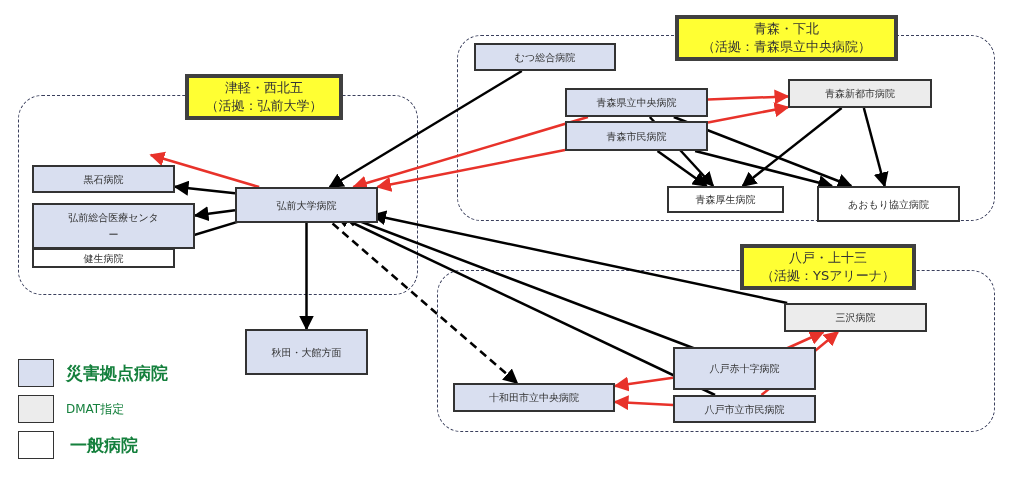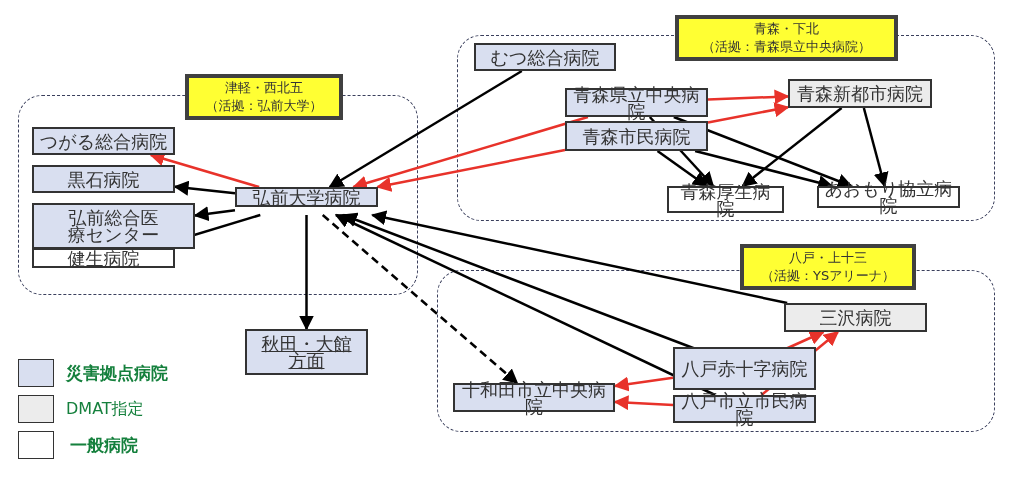--- a/index.html
+++ b/index.html
@@ -2,21 +2,21 @@
 <html><head>
 <meta charset="utf-8">
 <style>
   html, body { margin:0; padding:0; background:#ffffff; }
   body { width:1024px; height:480px; position:relative; overflow:hidden;
          font-family:"DejaVu Sans", "Liberation Sans", sans-serif; }
   #diagram { position:absolute; left:0; top:0; width:1024px; height:480px; }
   .region { position:absolute; border:1.5px dashed #3a3f5c; border-radius:24px; box-sizing:border-box; }
   .node { position:absolute; box-sizing:border-box; border:2px solid #333; display:flex;
           align-items:center; justify-content:center; text-align:center;
-          font-size:18px; color:#333; line-height:17px; padding:0 4px; }
+          font-size:10px; color:#333; line-height:17px; padding:0 4px; }
   .node.disaster { background:#d9dff0; }
   .node.dmat { background:#ececec; }
   .node.general { background:#ffffff; }
   .label { position:absolute; box-sizing:border-box; border:4px solid #404040; background:#ffff33;
            display:flex; flex-direction:column; align-items:center; justify-content:center;
            font-size:13px; color:#333; line-height:18px; }
   .legend-item { position:absolute; left:18px; display:flex; align-items:center; }
   .swatch { width:36px; height:28px; box-sizing:border-box; border:1.5px solid #333; }
   .legend-text { margin-left:12px; font-size:17px; font-weight:bold; color:#15803d; }
   svg { position:absolute; left:0; top:0; }
@@ -71,54 +71,51 @@
   </div>
   <div class="label" style="left:675px;top:15px;width:223px;height:46px;">
     <span>青森・下北</span>
     <span>（活拠：青森県立中央病院）</span>
   </div>
   <div class="label" style="left:740px;top:244px;width:176px;height:46px;">
     <span>八戸・上十三</span>
     <span>（活拠：YSアリーナ）</span>
   </div>
 
-  <div class="node disaster" id="n-tsugaru_sogo" style="left:32px;top:127px;width:143px;height:28px;">
-      <span>つがる総合病院</span>
-    </div>
   <div class="node disaster" id="n-kuroishi" style="left:32px;top:165px;width:143px;height:28px;">
       <span>黒石病院</span>
     </div>
   <div class="node disaster" id="n-hirosaki_sogo" style="left:32px;top:203px;width:163px;height:46px;padding:0 32px;">
       <span>弘前総合医療センター</span>
     </div>
   <div class="node general" id="n-kensei" style="left:32px;top:248px;width:143px;height:20px;text-align:center;">
       <span>健生病院</span>
     </div>
-  <div class="node disaster" id="n-hirosaki_univ" style="left:235px;top:187px;width:143px;height:20px;">
+  <div class="node disaster" id="n-hirosaki_univ" style="left:235px;top:187px;width:143px;height:36px;">
       <span>弘前大学病院</span>
     </div>
-  <div class="node disaster" id="n-akita_odate" style="left:245px;top:329px;width:123px;height:46px;padding:0 12px;text-decoration:underline;">
+  <div class="node disaster" id="n-akita_odate" style="left:245px;top:329px;width:123px;height:46px;padding:0 12px;">
       <span>秋田・大館方面</span>
     </div>
   <div class="node disaster" id="n-mutsu" style="left:474px;top:43px;width:142px;height:28px;">
       <span>むつ総合病院</span>
     </div>
   <div class="node disaster" id="n-aomori_kenritsu" style="left:565px;top:88px;width:143px;height:29px;">
       <span>青森県立中央病院</span>
     </div>
   <div class="node disaster" id="n-aomori_shimin" style="left:565px;top:121px;width:143px;height:30px;">
       <span>青森市民病院</span>
     </div>
   <div class="node dmat" id="n-aomori_shinto" style="left:788px;top:79px;width:144px;height:29px;">
       <span>青森新都市病院</span>
     </div>
   <div class="node general" id="n-aomori_kosei" style="left:667px;top:186px;width:117px;height:27px;">
       <span>青森厚生病院</span>
     </div>
-  <div class="node general" id="n-aomori_kyoritsu" style="left:817px;top:186px;width:143px;height:22px;">
+  <div class="node general" id="n-aomori_kyoritsu" style="left:817px;top:186px;width:143px;height:36px;">
       <span>あおもり協立病院</span>
     </div>
   <div class="node dmat" id="n-misawa" style="left:784px;top:303px;width:143px;height:29px;">
       <span>三沢病院</span>
     </div>
   <div class="node disaster" id="n-hachinohe_sekijuji" style="left:673px;top:347px;width:143px;height:43px;">
       <span>八戸赤十字病院</span>
     </div>
   <div class="node disaster" id="n-hachinohe_shimin" style="left:673px;top:395px;width:143px;height:28px;">
       <span>八戸市立市民病院</span>
@@ -126,19 +123,19 @@
   <div class="node disaster" id="n-towada" style="left:453px;top:383px;width:162px;height:29px;">
       <span>十和田市立中央病院</span>
     </div>
 
   <div class="legend-item" style="top:359px;">
     <div class="swatch" style="background:#d9dff0;"></div>
     <span class="legend-text">災害拠点病院</span>
   </div>
   <div class="legend-item" style="top:395px;">
     <div class="swatch" style="background:#ececec;"></div>
-    <span class="legend-text" style="font-weight:normal;font-size:16px;">DMAT指定</span>
+    <span class="legend-text" style="font-weight:normal;font-size:12px;">DMAT指定</span>
   </div>
   <div class="legend-item" style="top:431px;">
     <div class="swatch" style="background:#ffffff;"></div>
     <span class="legend-text" style="margin-left:16px;">一般病院</span>
   </div>
 </div>
 
 </body></html>

